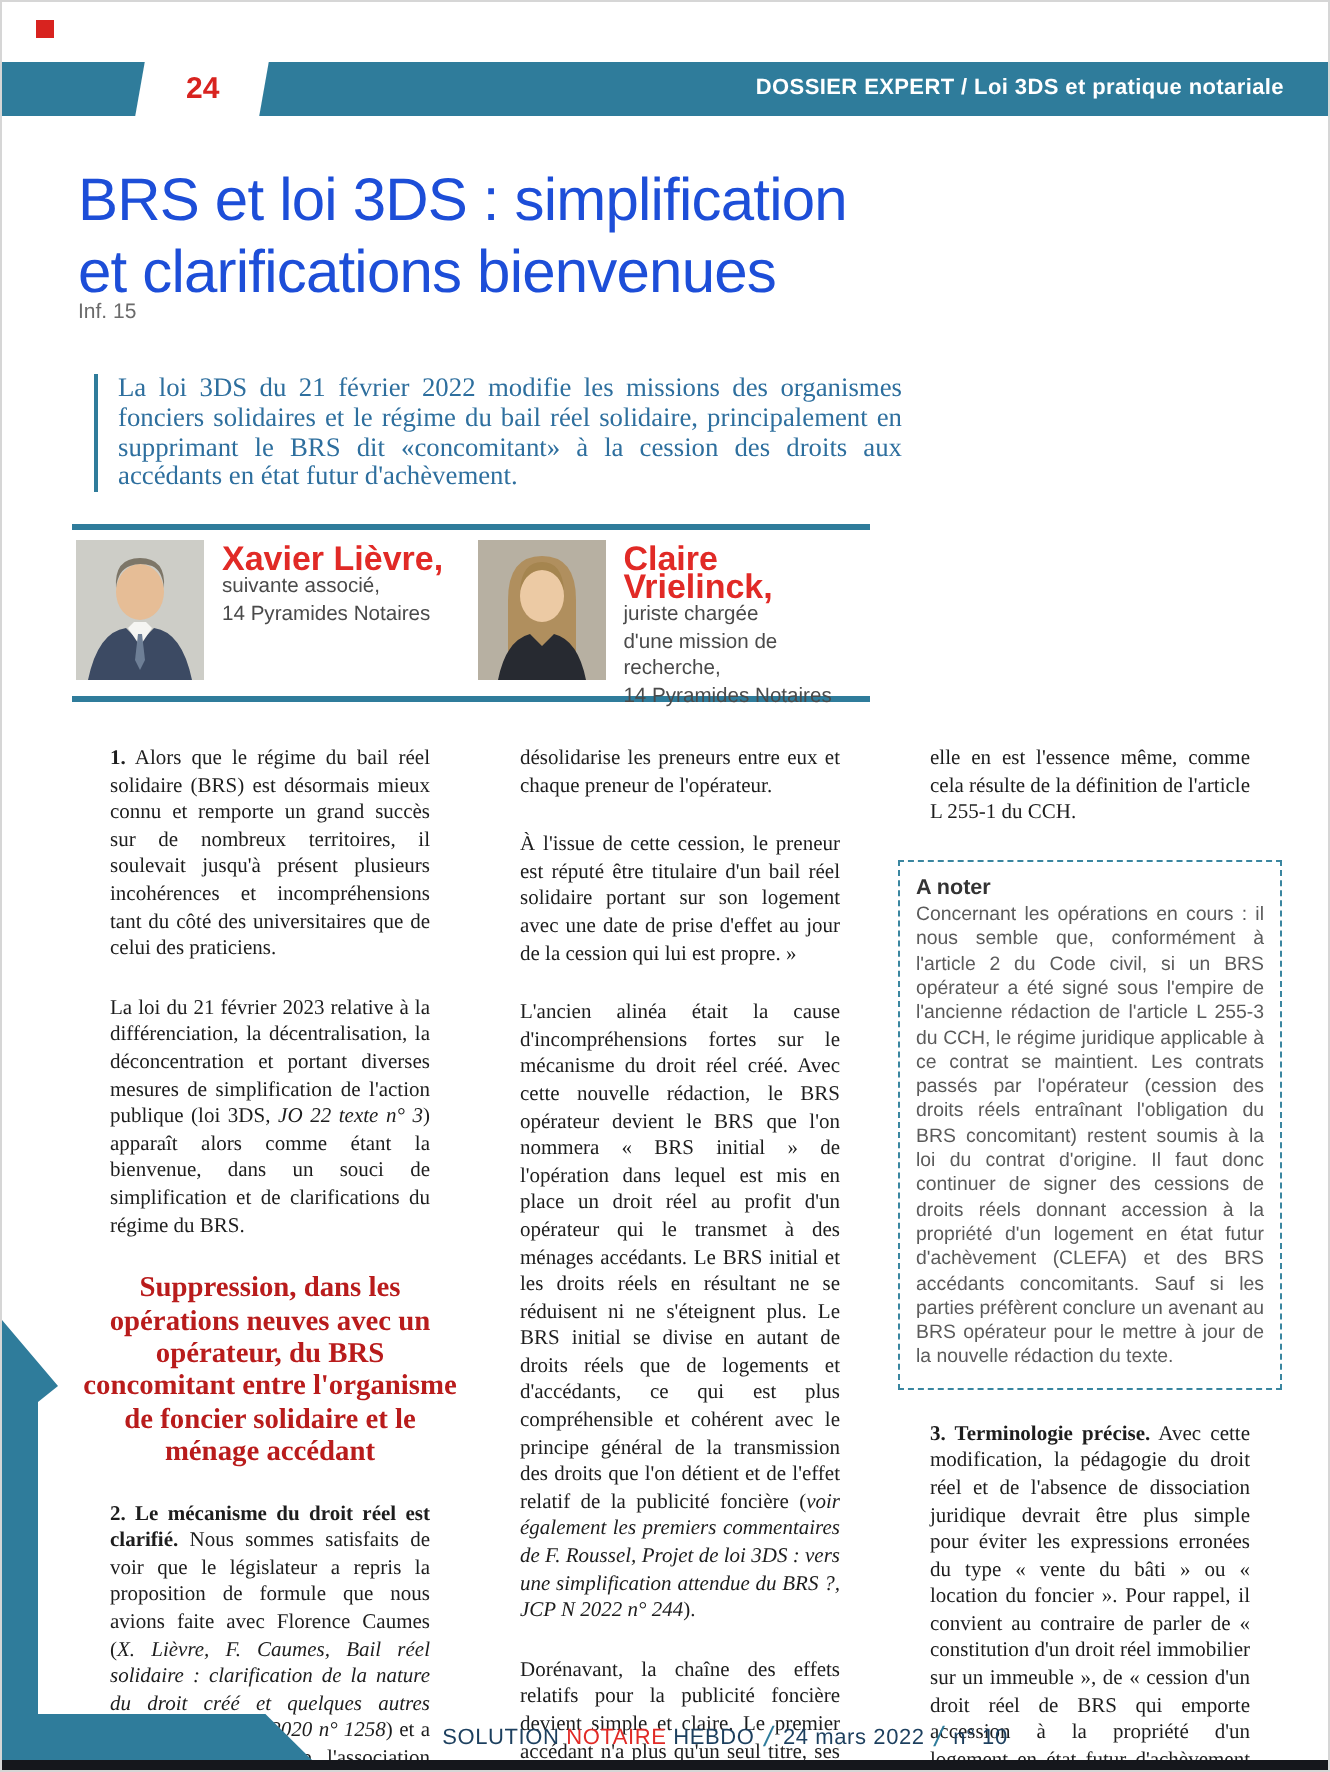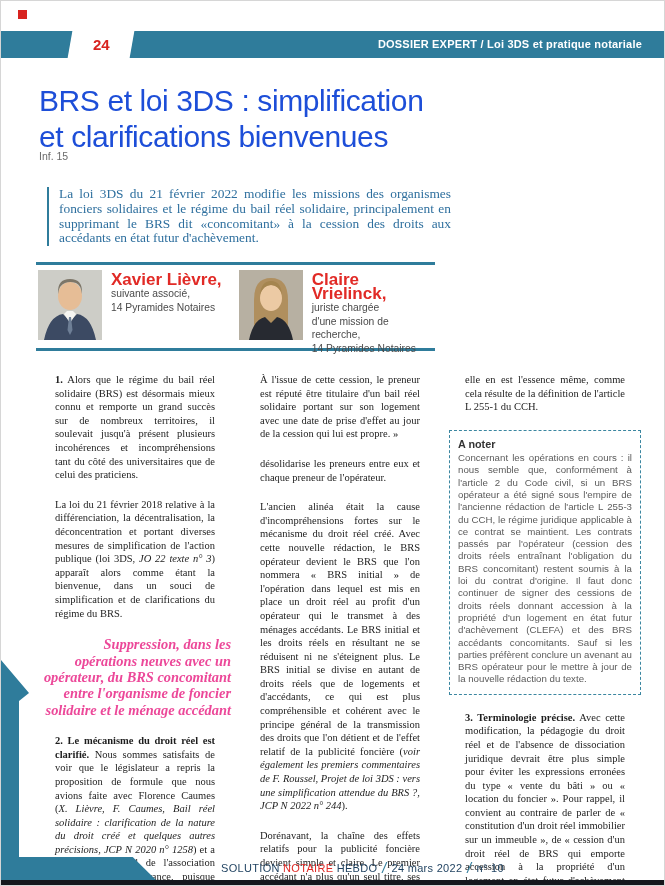--- a/index.html
+++ b/index.html
@@ -48,21 +48,21 @@
   .author-info { margin-left:9px; font-family:"Liberation Sans", sans-serif; padding-top:3px; }
   .author-name { font-weight:bold; font-size:17px; color:#e12a26; line-height:14px; }
   .author-role { font-size:10.3px; color:#4a4a4a; line-height:13.5px; }
   
   .columns { position:absolute; left:38px; top:356px; width:602px; display:flex; gap:13px; }
   .col { width:192px; font-size:10.5px; line-height:13.6px; text-align:justify; }
   .col p { margin:16px; }
   .col b.runin { font-weight:bold; }
   .col-heading {
     margin:11px 0 8px 0 !important; font-weight:bold; font-size:14.4px; line-height:16.4px;
-    color:#ec4899; text-align:right;font-style:italic;
+    color:#b91c1c; text-align:center;
   }
   .note-box {
     border:1px dashed #3a86a0; margin:9px 0 11px 0; padding:7px 8px 8px 8px;
     font-family:"Liberation Sans", sans-serif; color:#5b5b5b;
     font-size:9.7px; line-height:12.3px; text-align:justify;
   }
   .note-title { font-weight:bold; font-size:10.8px; color:#333333; margin-bottom:2px; text-align:left; }
   
   .left-ribbon { position:absolute; left:0; top:655px; width:28px; height:226px; }
   .footer-bar {
@@ -127,29 +127,29 @@
         <div class="author-role">d'une mission de recherche,</div>
         <div class="author-role">14 Pyramides Notaires</div>
       </div>
     </div>
   </section>
 
   <section class="columns">
 
     <div class="col">
       <p><b class="runin">1.</b><span> Alors que le régime du bail réel solidaire (BRS) est désormais mieux connu et remporte un grand succès sur de nombreux territoires, il soulevait jusqu'à présent plusieurs incohérences et incompréhensions tant du côté des universitaires que de celui des praticiens.</span></p>
-      <p><span>La loi du 21 février 2018 relative à la différenciation, la décentralisation, la déconcentration et portant diverses mesures de simplification de l'action publique (loi 3DS, </span><i>JO 22 texte n° 3</i><span>) apparaît alors comme étant la bienvenue, dans un souci de simplification et de clarifications du régime du BRS.</span></p>
+      <p><span>La loi du 21 février 2023 relative à la différenciation, la décentralisation, la déconcentration et portant diverses mesures de simplification de l'action publique (loi 3DS, </span><i>JO 22 texte n° 3</i><span>) apparaît alors comme étant la bienvenue, dans un souci de simplification et de clarifications du régime du BRS.</span></p>
       <p class="col-heading">Suppression, dans les opérations neuves avec un opérateur, du BRS concomitant entre l'organisme de foncier solidaire et le ménage accédant</p>
       <p><b class="runin">2. Le mécanisme du droit réel est clarifié.</b><span> Nous sommes satisfaits de voir que le législateur a repris la proposition de formule que nous avions faite avec Florence Caumes (</span><i>X. Lièvre, F. Caumes, Bail réel solidaire : clarification de la nature du droit créé et quelques autres précisions, JCP N 2020 n° 1258</i><span>) et a entendu le travail de l'association Foncier Solidaire France, puisque l'article 106, I-6° de la loi 3DS modifie le dernier alinéa de l'article L 255-3 du CCH de la manière suivante :</span></p>
       <p>« La cession des droits réels immobiliers par l'opérateur à chaque preneur crée un lien direct et individuel entre l'organisme de foncier solidaire et chacun des preneurs et</p>
     </div>
 
     <div class="col">
+      <p>désolidarise les preneurs entre eux et chaque preneur de l'opérateur.</p>
       <p>À l'issue de cette cession, le preneur est réputé être titulaire d'un bail réel solidaire portant sur son logement avec une date de prise d'effet au jour de la cession qui lui est propre. »</p>
-      <p>désolidarise les preneurs entre eux et chaque preneur de l'opérateur.</p>
       <p><span>L'ancien alinéa était la cause d'incompréhensions fortes sur le mécanisme du droit réel créé. Avec cette nouvelle rédaction, le BRS opérateur devient le BRS que l'on nommera « BRS initial » de l'opération dans lequel est mis en place un droit réel au profit d'un opérateur qui le transmet à des ménages accédants. Le BRS initial et les droits réels en résultant ne se réduisent ni ne s'éteignent plus. Le BRS initial se divise en autant de droits réels que de logements et d'accédants, ce qui est plus compréhensible et cohérent avec le principe général de la transmission des droits que l'on détient et de l'effet relatif de la publicité foncière (</span><i>voir également les premiers commentaires de F. Roussel, Projet de loi 3DS : vers une simplification attendue du BRS ?, JCP N 2022 n° 244</i><span>).</span></p>
       <p>Dorénavant, la chaîne des effets relatifs pour la publicité foncière devient simple et claire. Le premier accédant n'a plus qu'un seul titre, ses frais se réduisent à ce seul acte et la mécanique de la cession du droit réel donnant accession à la propriété d'un logement est la même que ce soit entre l'opérateur et le premier accédant ou entre des accédants successifs. Il est heureux d'en arriver là car la propriété du logement résultant du droit réel n'en est pas séparable :</p>
     </div>
 
     <div class="col">
       <p>elle en est l'essence même, comme cela résulte de la définition de l'article L 255-1 du CCH.</p>
       <div class="note-box">
         <div class="note-title">A noter</div>
         <div>Concernant les opérations en cours : il nous semble que, conformément à l'article 2 du Code civil, si un BRS opérateur a été signé sous l'empire de l'ancienne rédaction de l'article L 255-3 du CCH, le régime juridique applicable à ce contrat se maintient. Les contrats passés par l'opérateur (cession des droits réels entraînant l'obligation du BRS concomitant) restent soumis à la loi du contrat d'origine. Il faut donc continuer de signer des cessions de droits réels donnant accession à la propriété d'un logement en état futur d'achèvement (CLEFA) et des BRS accédants concomitants. Sauf si les parties préfèrent conclure un avenant au BRS opérateur pour le mettre à jour de la nouvelle rédaction du texte.</div>
       </div>

